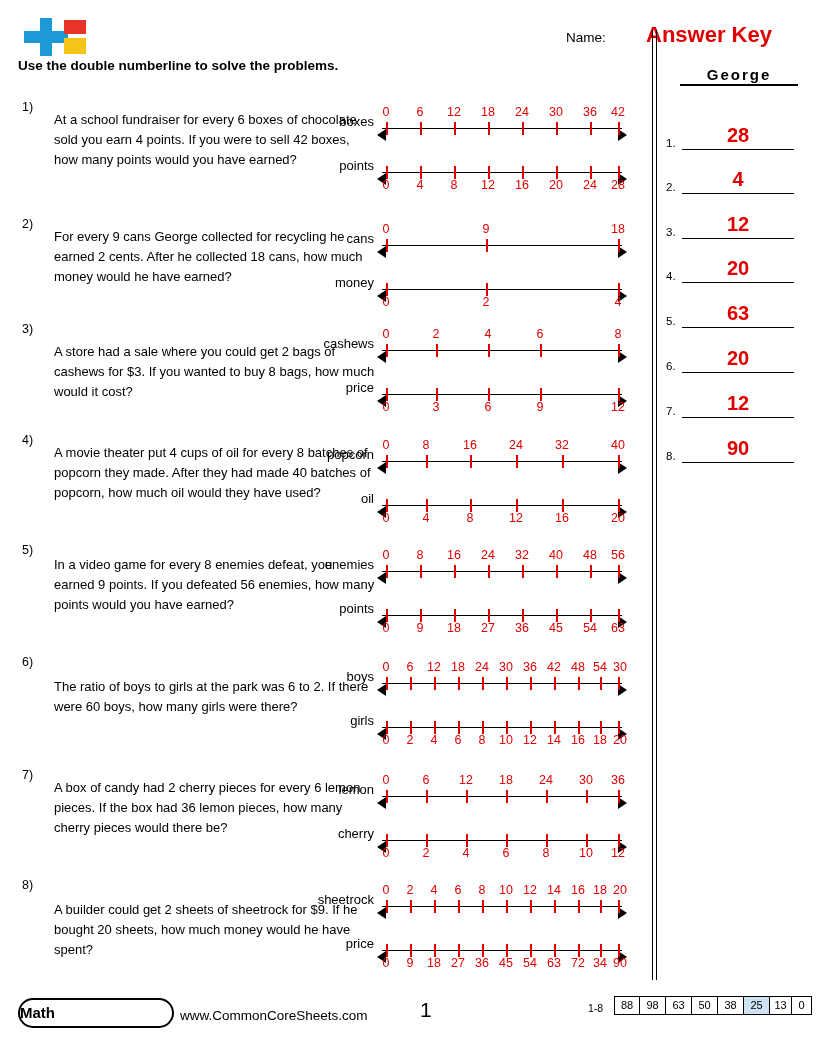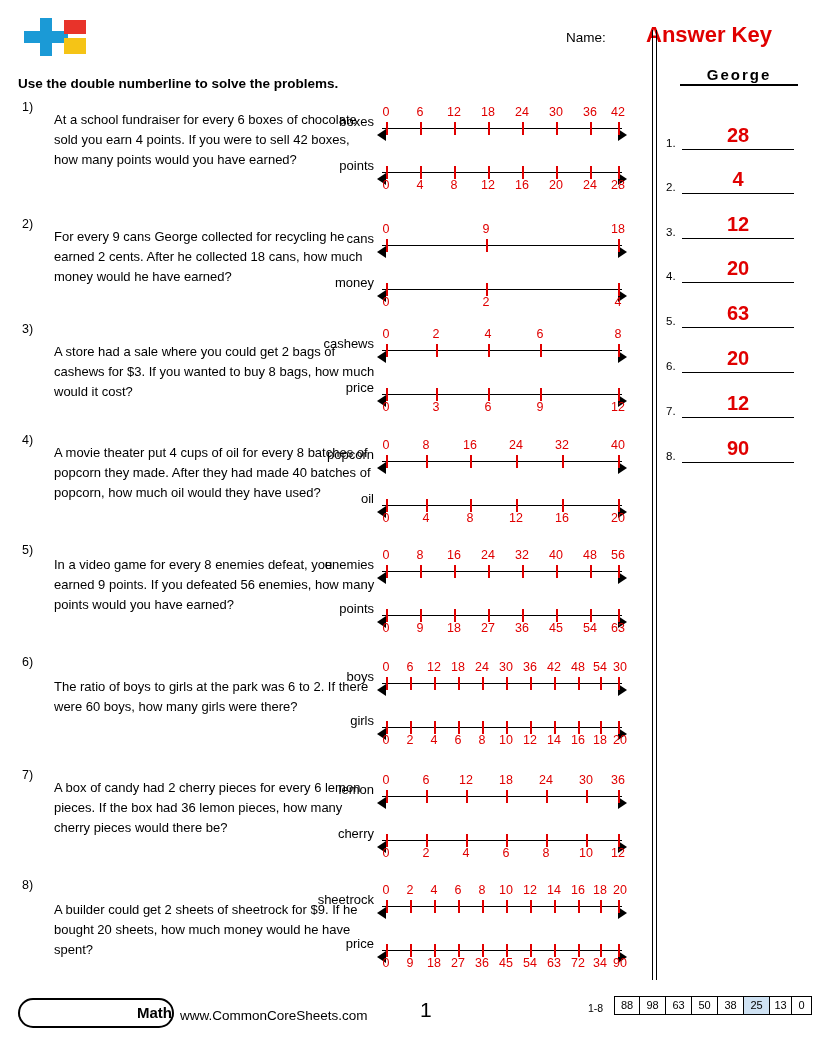--- a/index.html
+++ b/index.html
@@ -79,21 +79,21 @@
     position: absolute;
     left: 628px;
     top: 6px;
     font-size: 22px;
     font-weight: bold;
     color: #e00000;
   }
   .directions {
     position: absolute;
     left: 18px;
-    top: 76px;
+    top: 58px;
     font-size: 13.5px;
     font-weight: bold;
   }
   
   .vdivide {
     position: absolute;
     left: 652px;
     top: 30px;
     width: 1px;
     height: 950px;
@@ -224,21 +224,21 @@
     left: 18px;
     top: 998px;
     width: 156px;
     height: 30px;
     border: 2px solid #000;
     border-radius: 15px;
     box-sizing: border-box;
   }
   .footer-pill span {
     display: block;
-    text-align: right;
+    text-align: left;
     line-height: 26px;
     font-weight: bold;
     font-size: 15px;
   }
   .footer-url {
     position: absolute;
     left: 180px;
     top: 1008px;
     font-size: 13.5px;
   }

